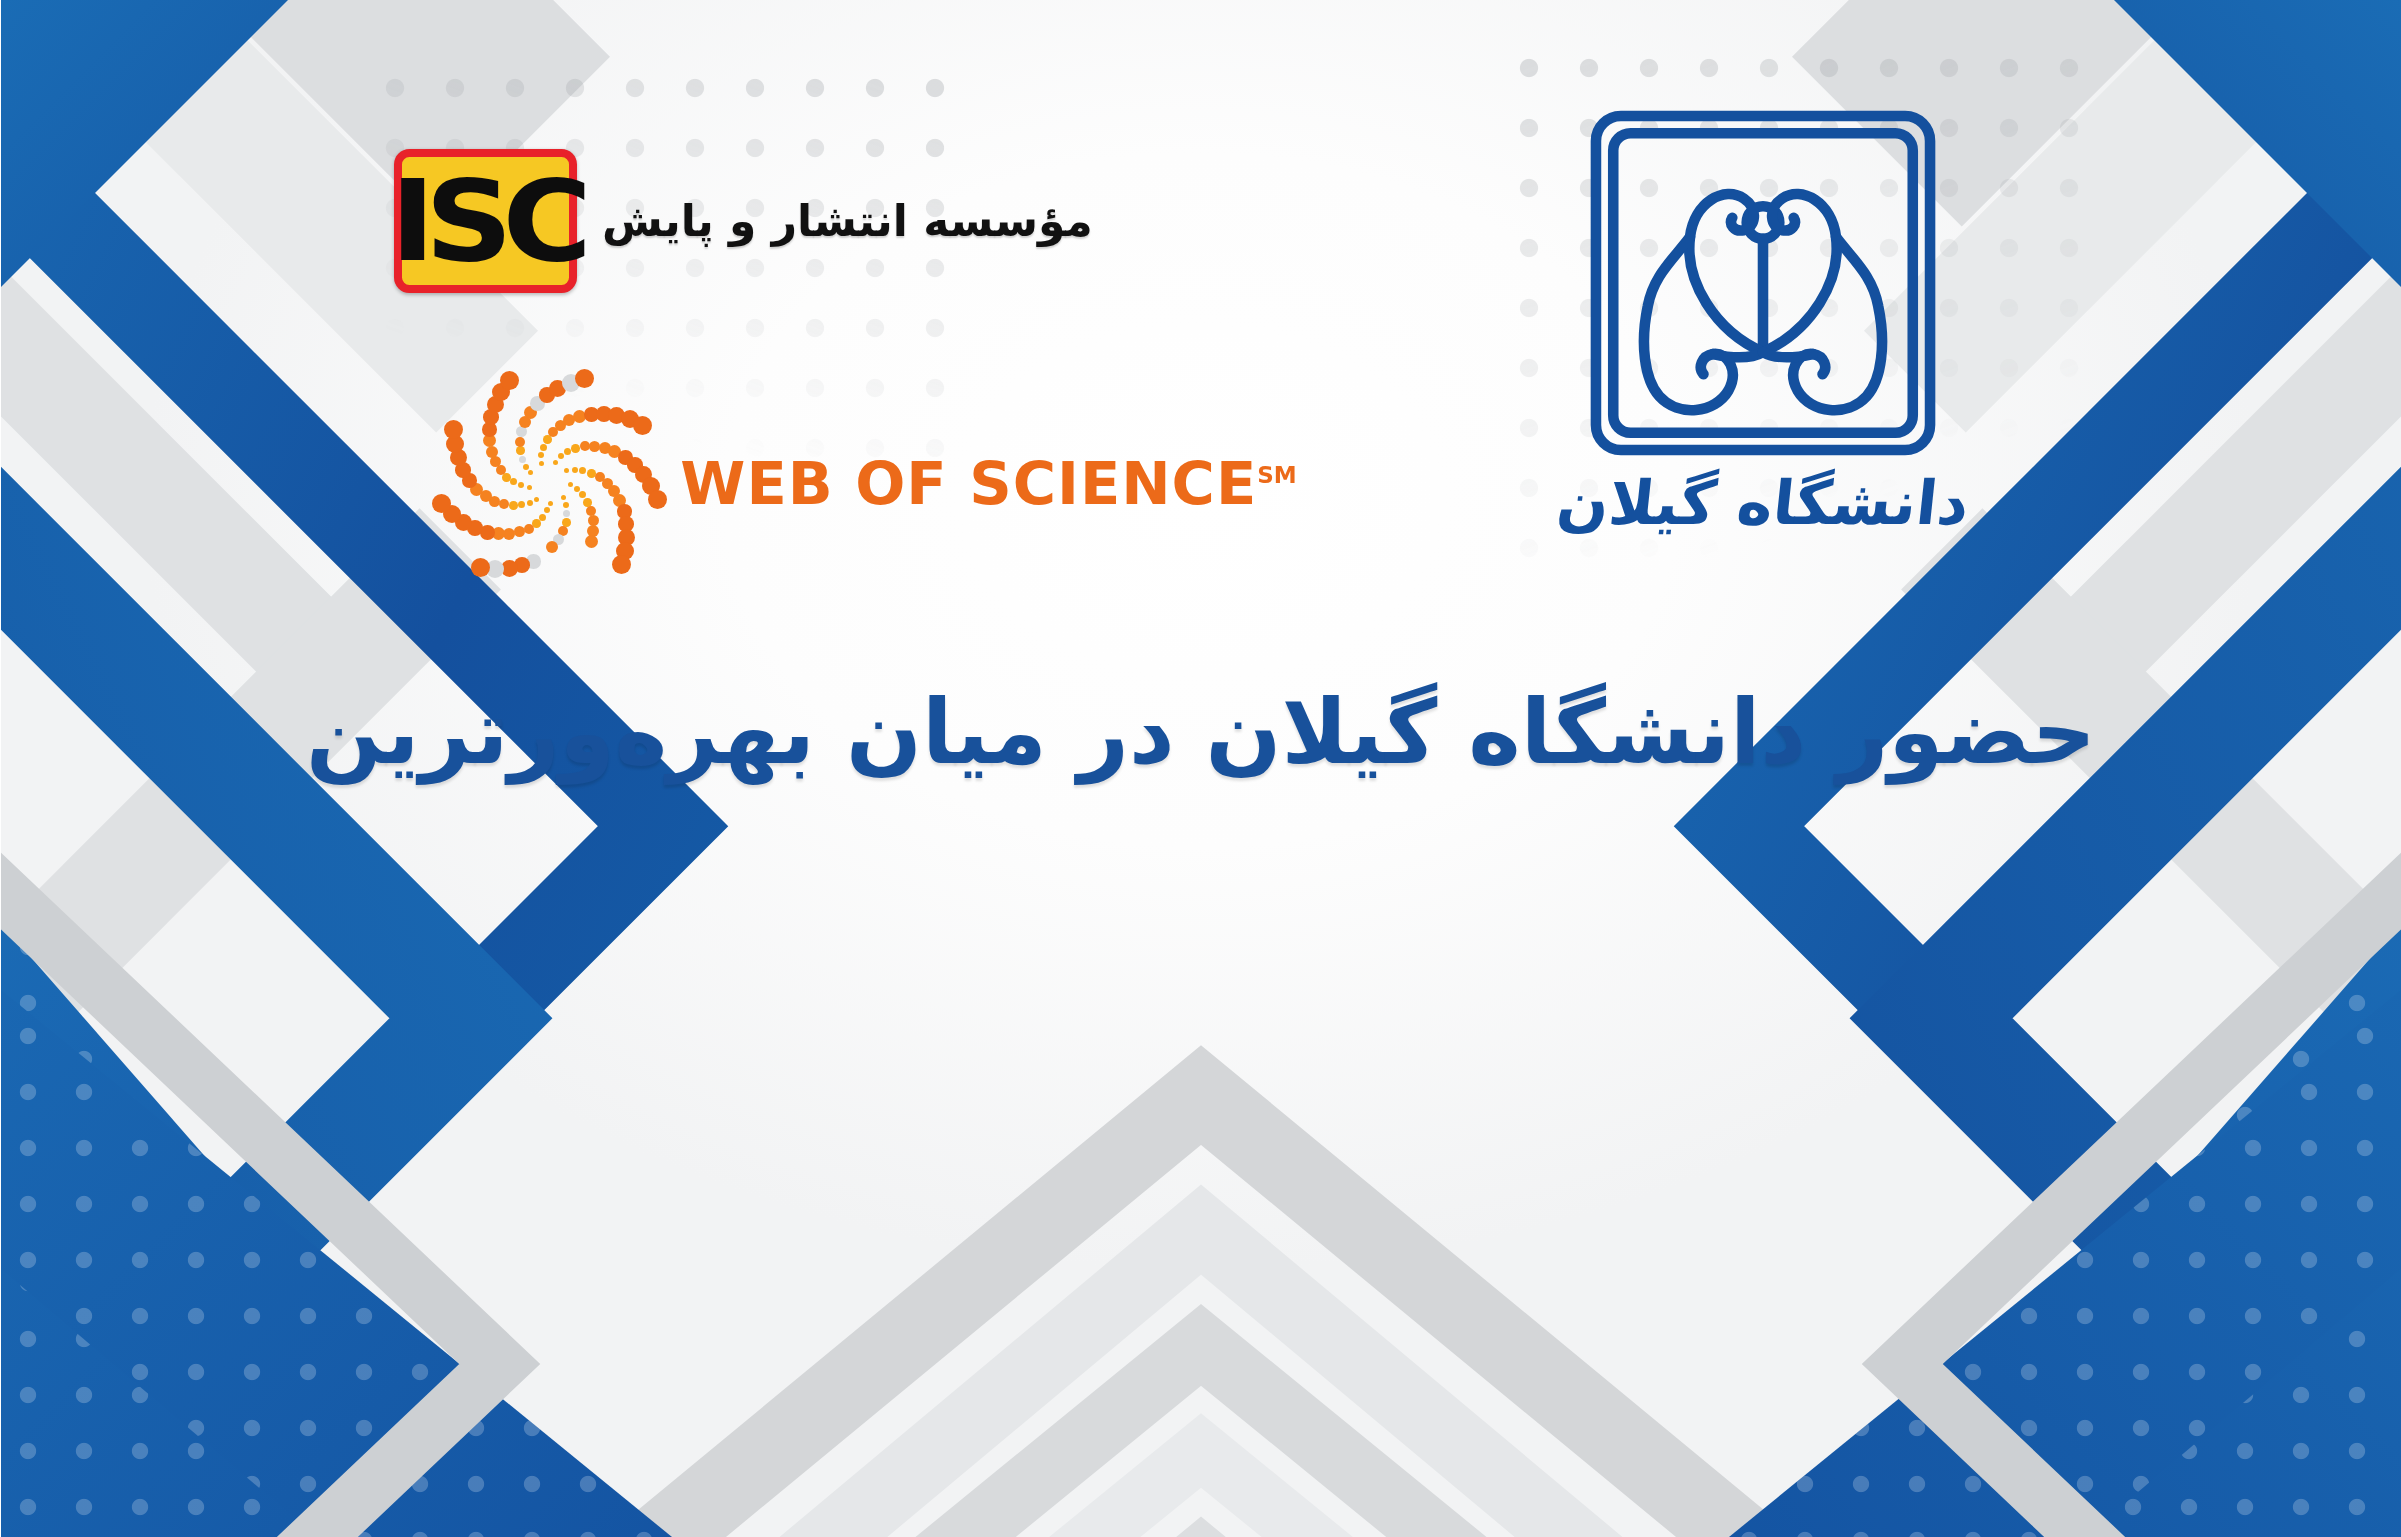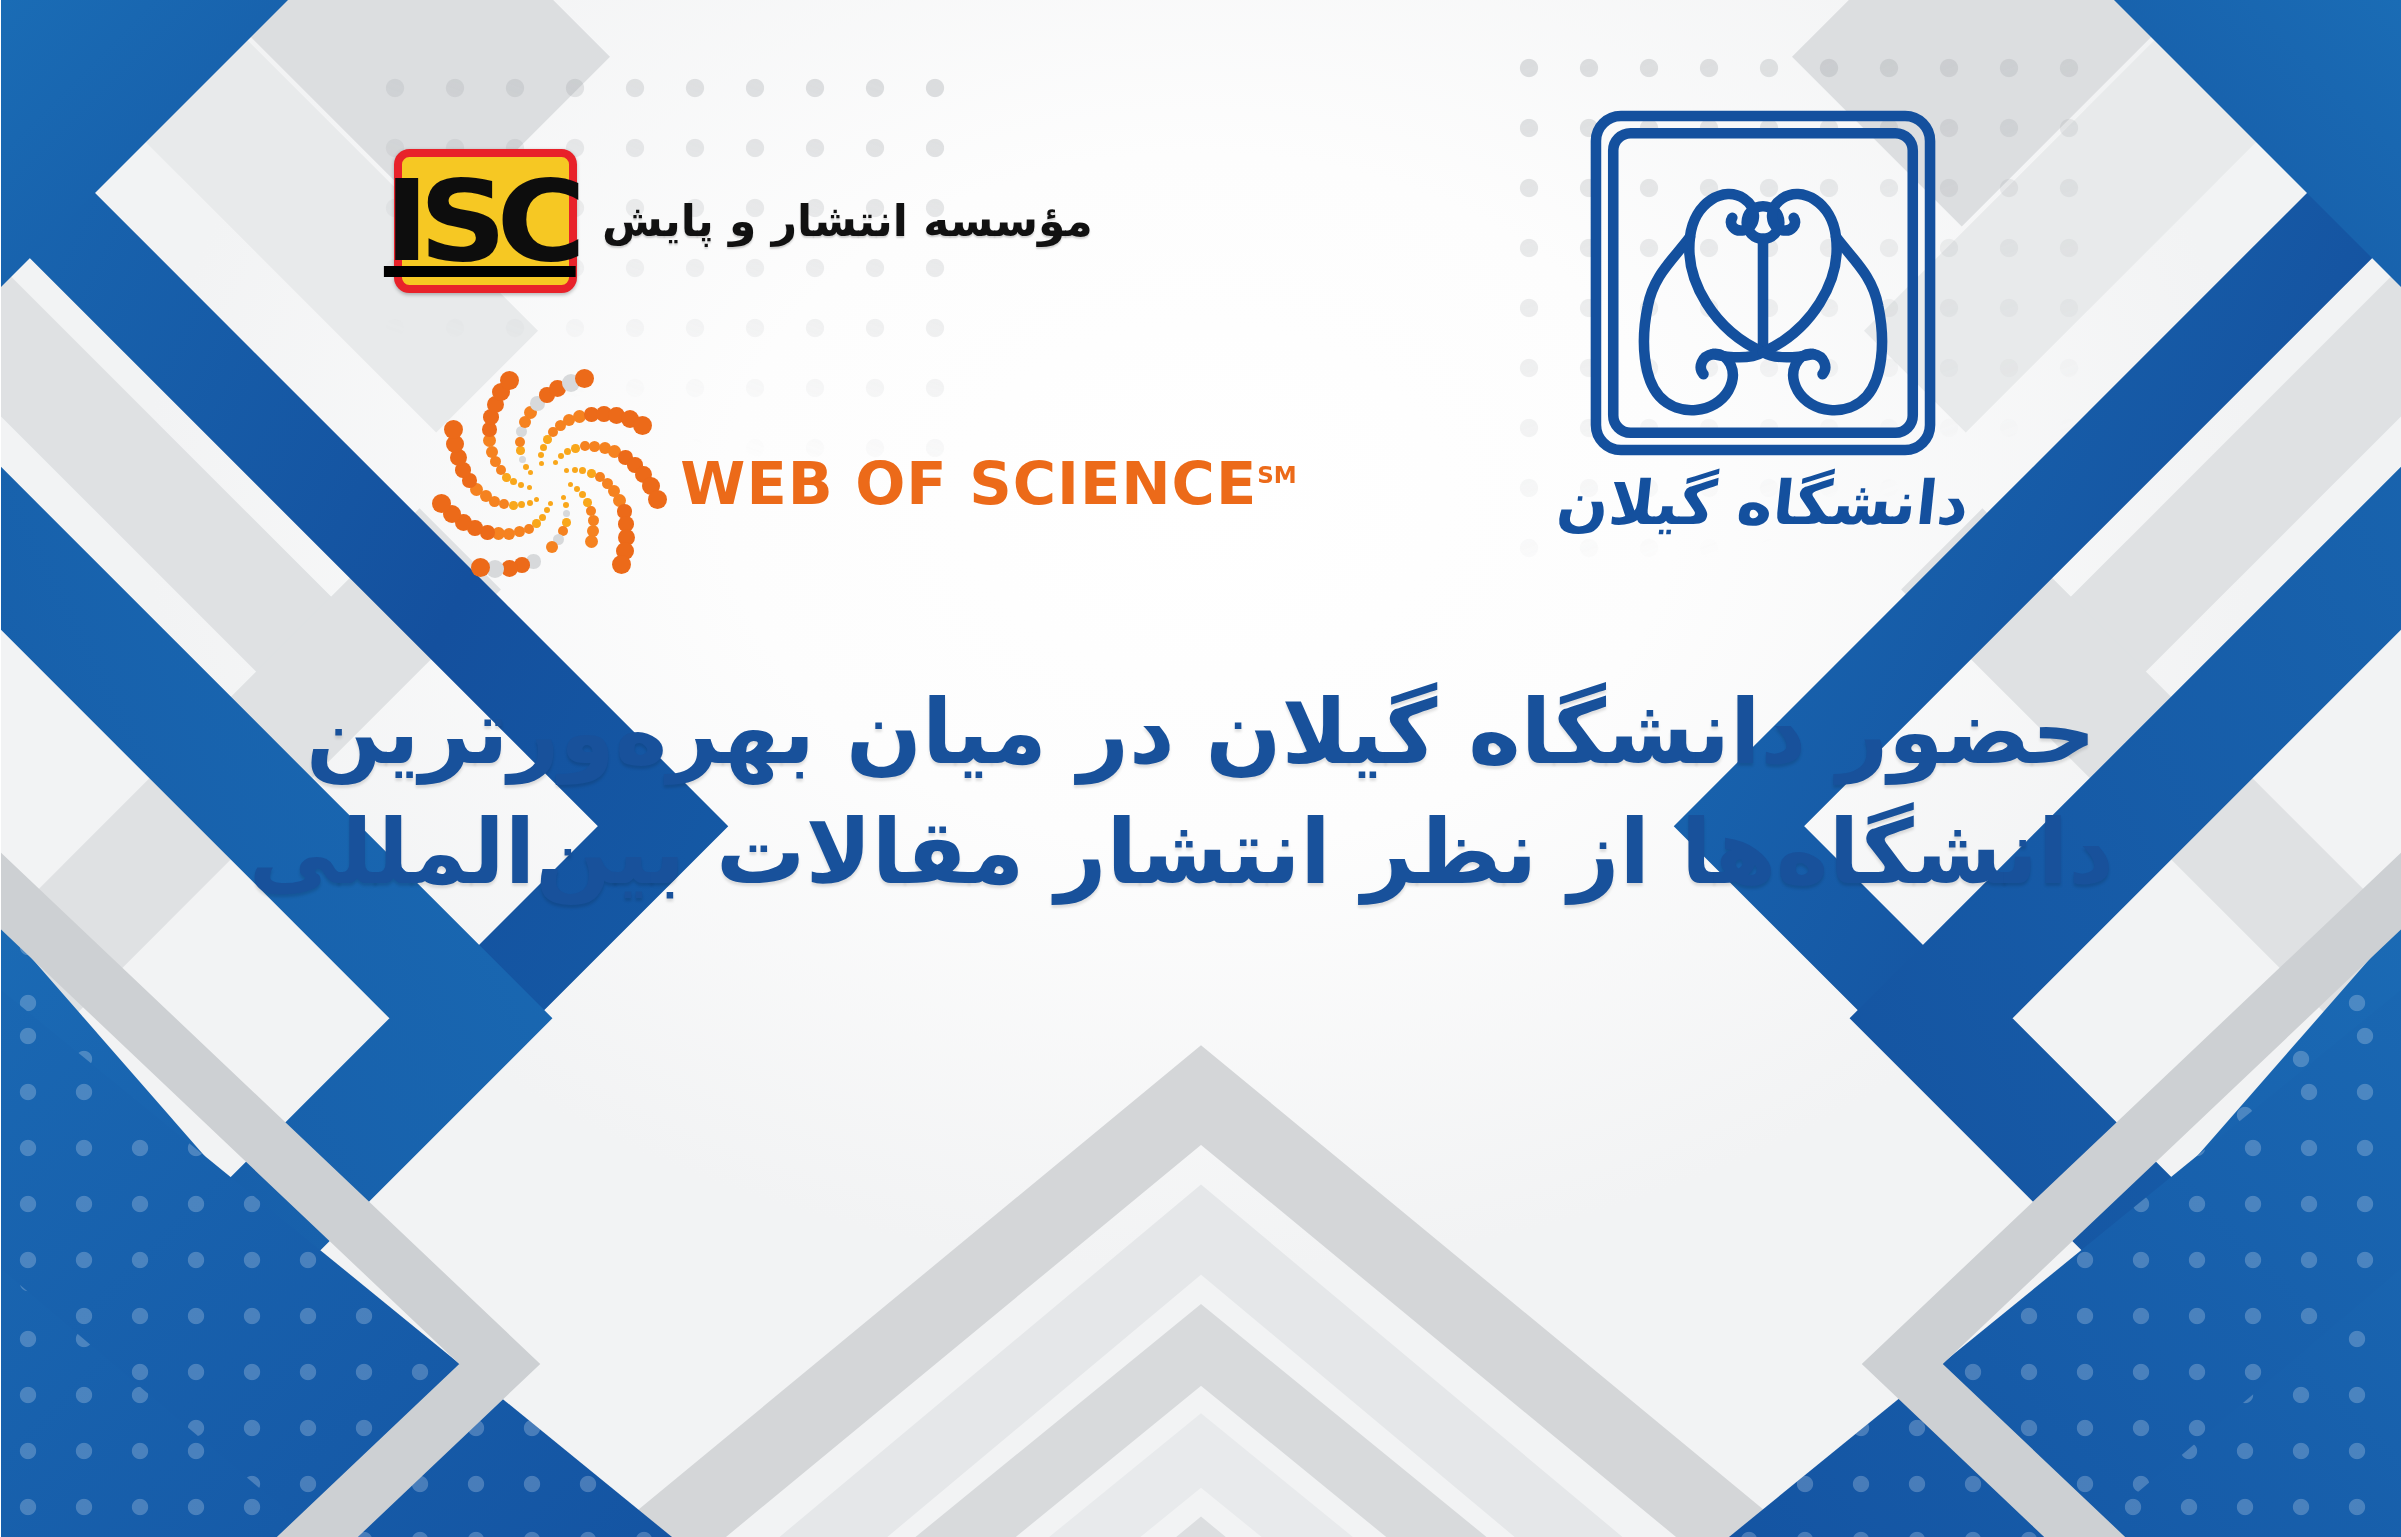--- a/index.html
+++ b/index.html
@@ -39,23 +39,22 @@
   .content{ position:absolute; inset:0; }
 
   
   .isc-block{ position:absolute; left:394px; top:149px; display:flex;
               flex-direction:row-reverse; align-items:center; gap:25px; }
   .isc-fa{ text-align:right; color:#111; font-weight:bold; line-height:1.32;
            font-size:44px; letter-spacing:-1px; direction:rtl;
            text-shadow:0 1.9px 1.9px rgba(0,0,0,.18); }
   .isc-mark{
     width:183px; height:144px; background:#f6c823; border:8.6px solid #e8222a;
-    border-radius:15.4px; display:flex; align-items:center; justify-content:flex-start;
+    border-radius:15.4px; display:flex; align-items:center; justify-content:center;
     box-shadow:0 1.9px 3.8px rgba(0,0,0,.25);
-    text-decoration:underline;
   }
   .isc-mark span{ font-family:"DejaVu Sans","Liberation Sans",sans-serif;
     font-weight:bold; font-size:113px; color:#0d0d0d; letter-spacing:-9.6px;
     line-height:1; transform:scaleX(1.08); }
 
   
   .wos-block{ position:absolute; left:437px; top:370px; display:flex;
               align-items:center; gap:17.3px; direction:ltr; }
   .wos-mark{ width:226px; height:226px; position:relative; }
   .wos-dot{ position:absolute; border-radius:50%; }
@@ -357,18 +356,17 @@
                      C 264 276 268 288 262 295"></path>
             <path d="M252 274 C 234 278 214 280 200 272"></path>
           </g>
         </svg>
       </div>
       <div class="ug-fa">دانشگاه گیلان</div>
     </div>
 
     <div class="headline">
       <div>حضور دانشگاه گیلان در میان بهره‌ورترین</div>
-      <div>دانشگاه‌ها از نظر انتشار مقالات بین‌المللی</div>
     </div>
 
   </div>
 </div>
 
 
 </body></html>

